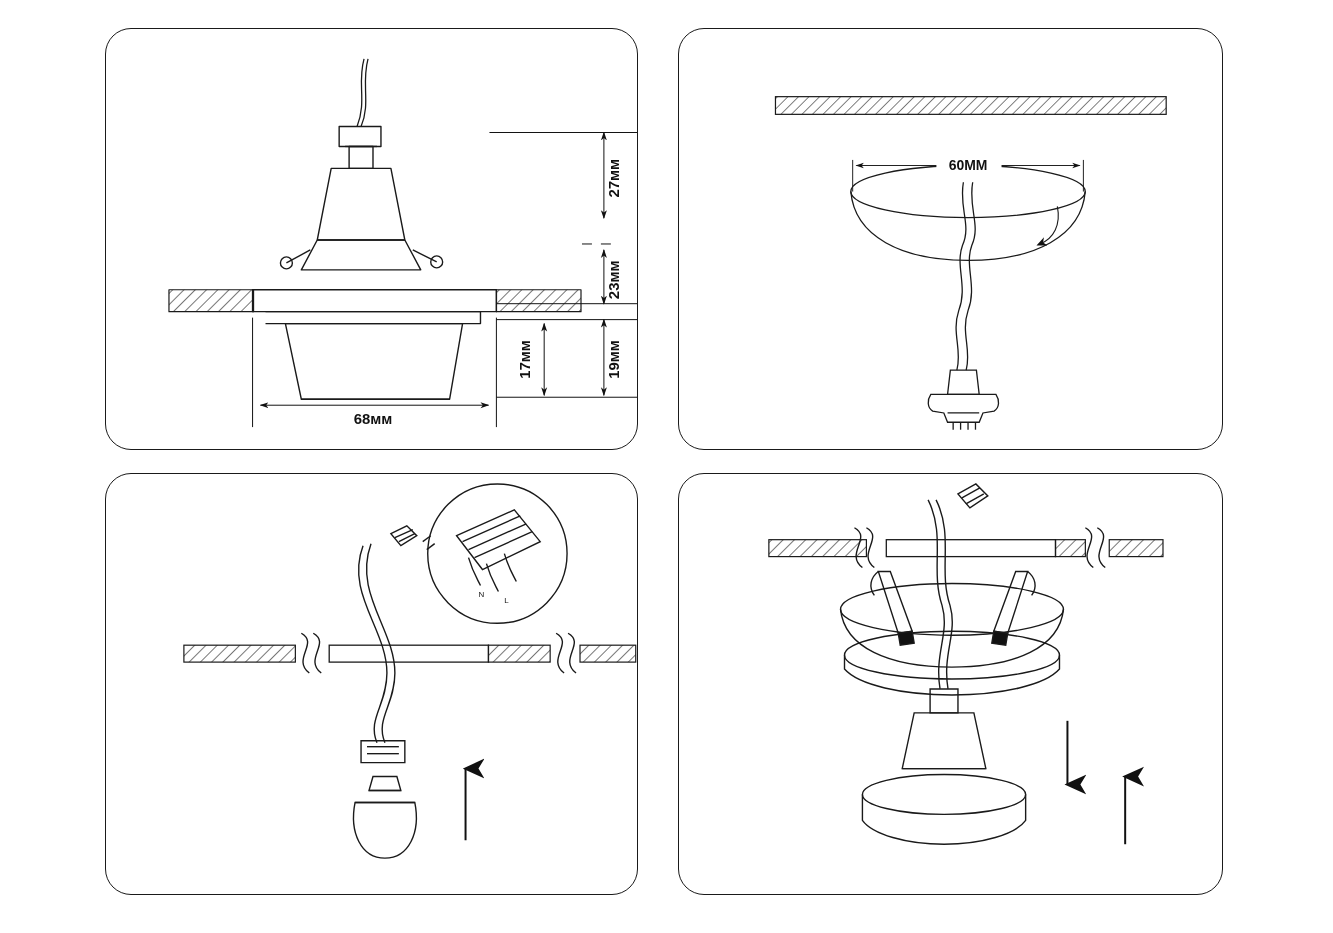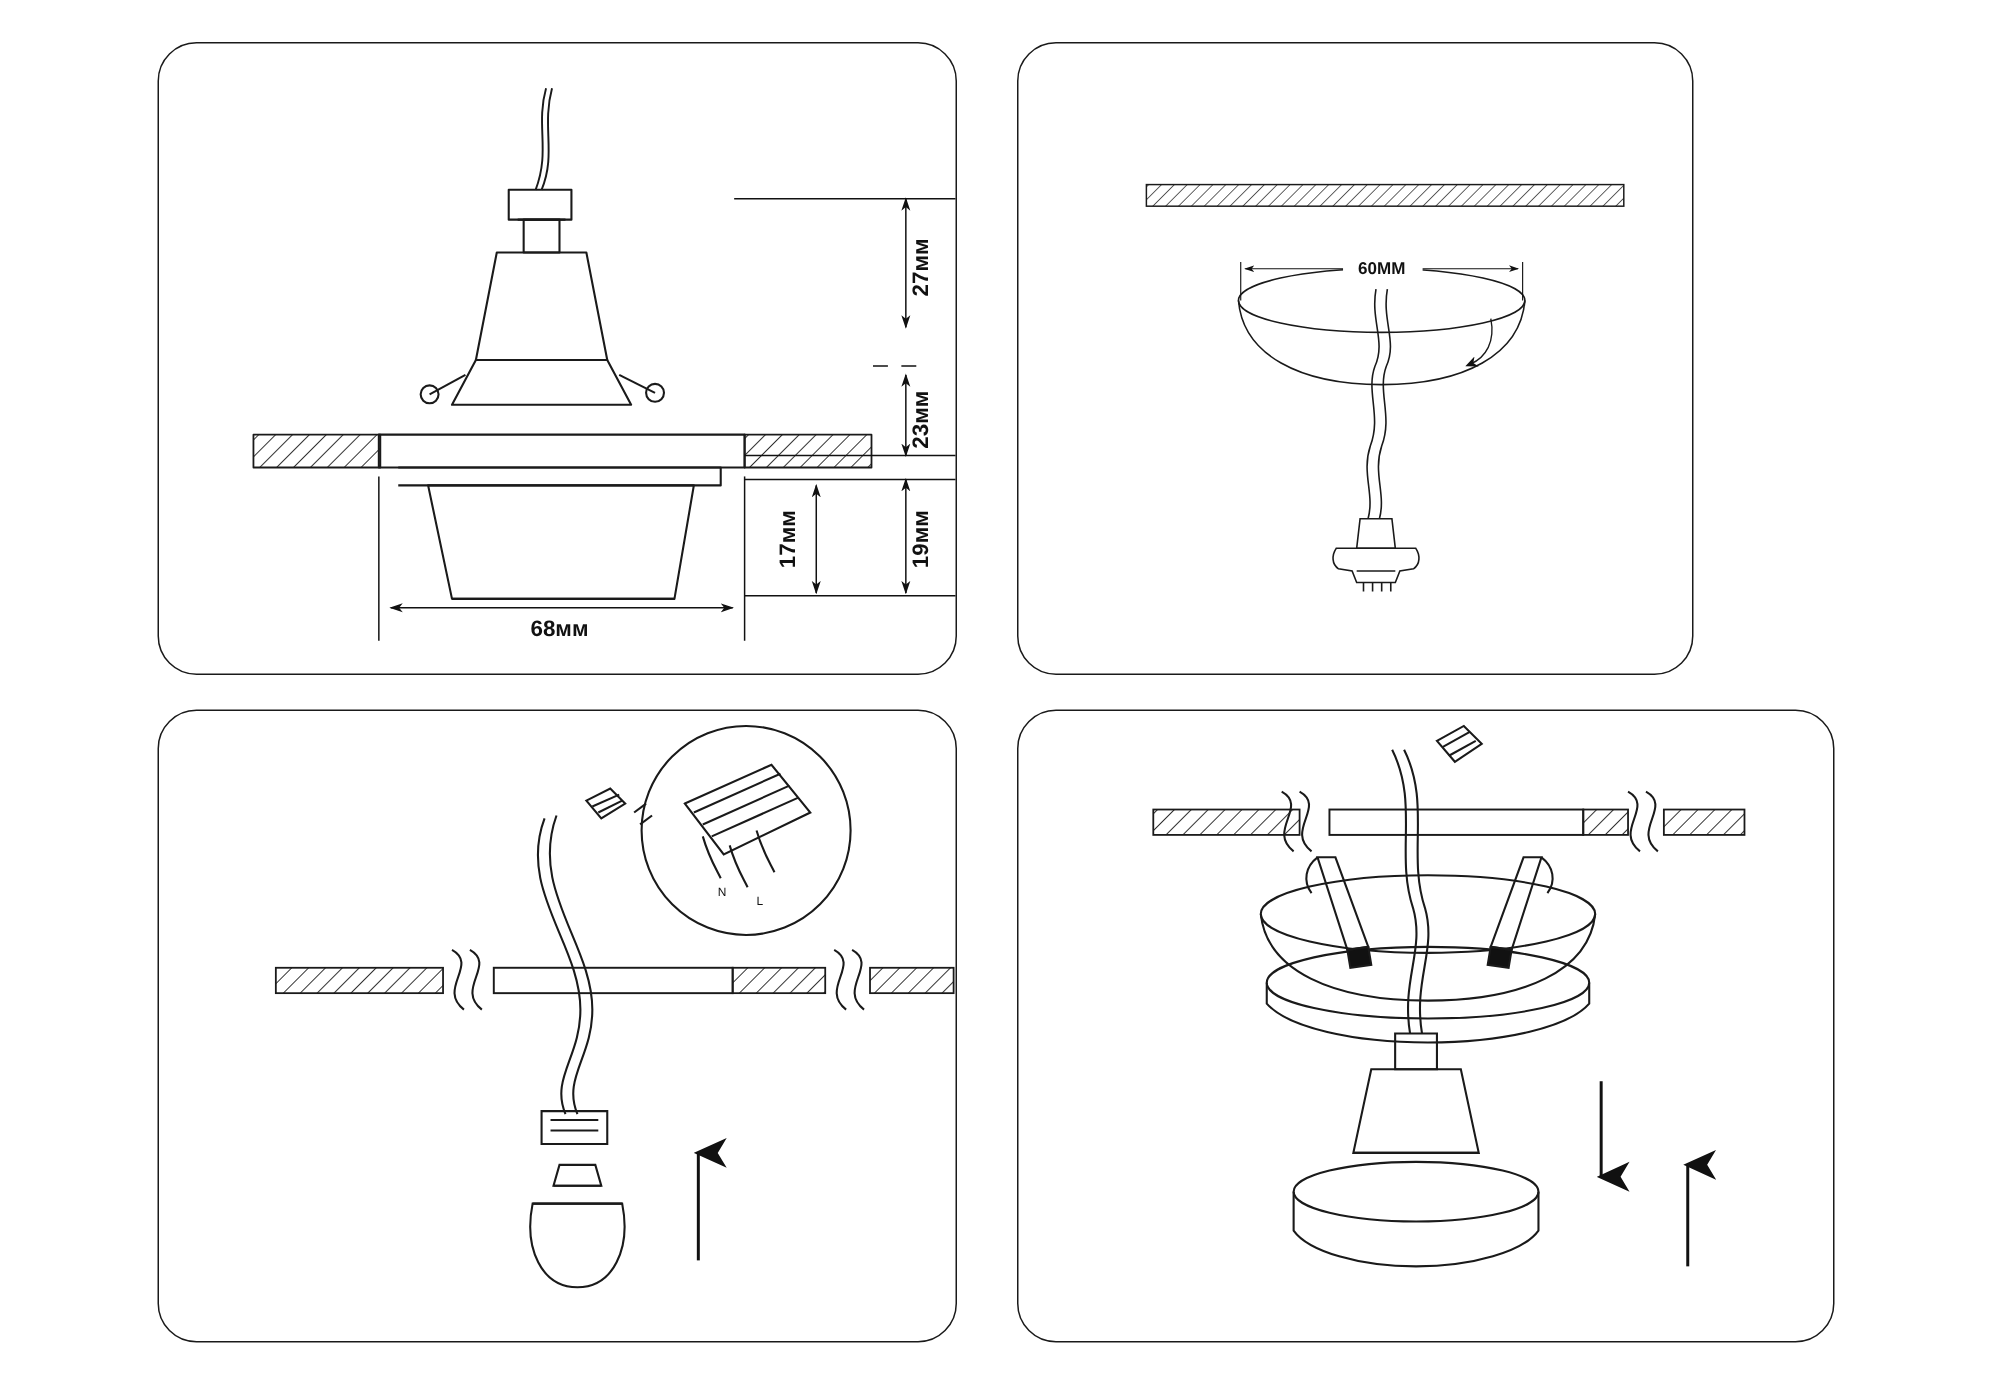--- a/index.html
+++ b/index.html
@@ -20,21 +20,21 @@
     background: #ffffff;
   }
   .panel {
     position: absolute;
     border: 1.5px solid #1a1a1a;
     border-radius: 26px;
     background: #ffffff;
     box-sizing: border-box;
   }
   #panel-1 { left: 105px;  top: 28px;  width: 533px; height: 422px; }
-  #panel-2 { left: 678px;  top: 28px;  width: 451px; height: 422px; padding-left: 36px; }
+  #panel-2 { left: 678px;  top: 28px;  width: 545px; height: 422px; padding-left: 36px; }
   #panel-3 { left: 105px;  top: 473px; width: 533px; height: 422px; }
   #panel-4 { left: 678px;  top: 473px; width: 545px; height: 422px; }
 
   .panel svg { display: block; width: 100%; height: 100%; }
 
   .dim-label {
     font-family: "Liberation Sans", sans-serif;
     font-size: 15px;
     font-weight: bold;
     fill: #111111;

